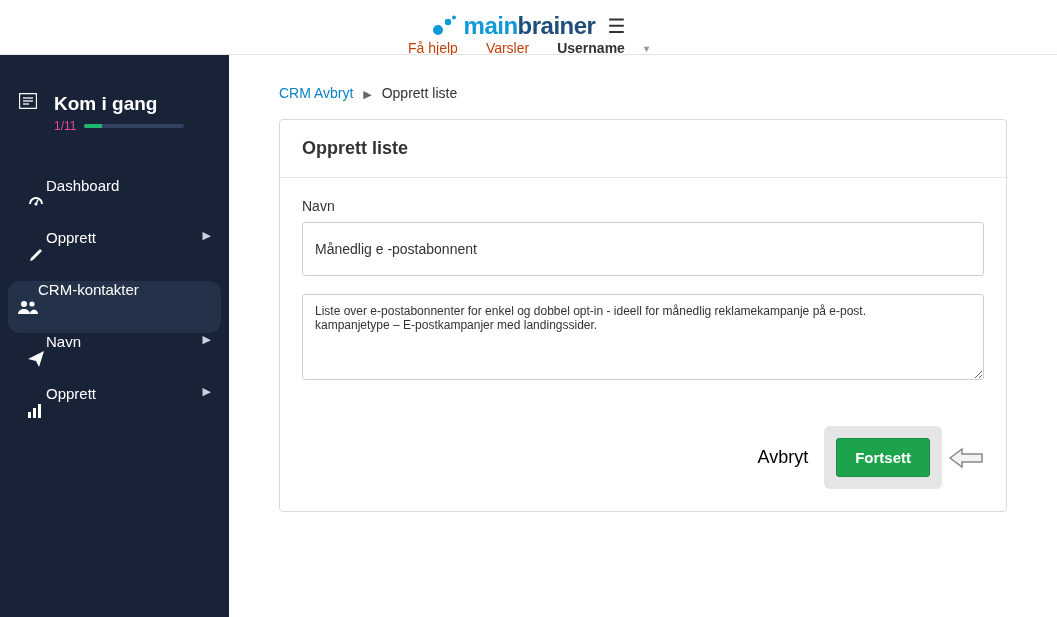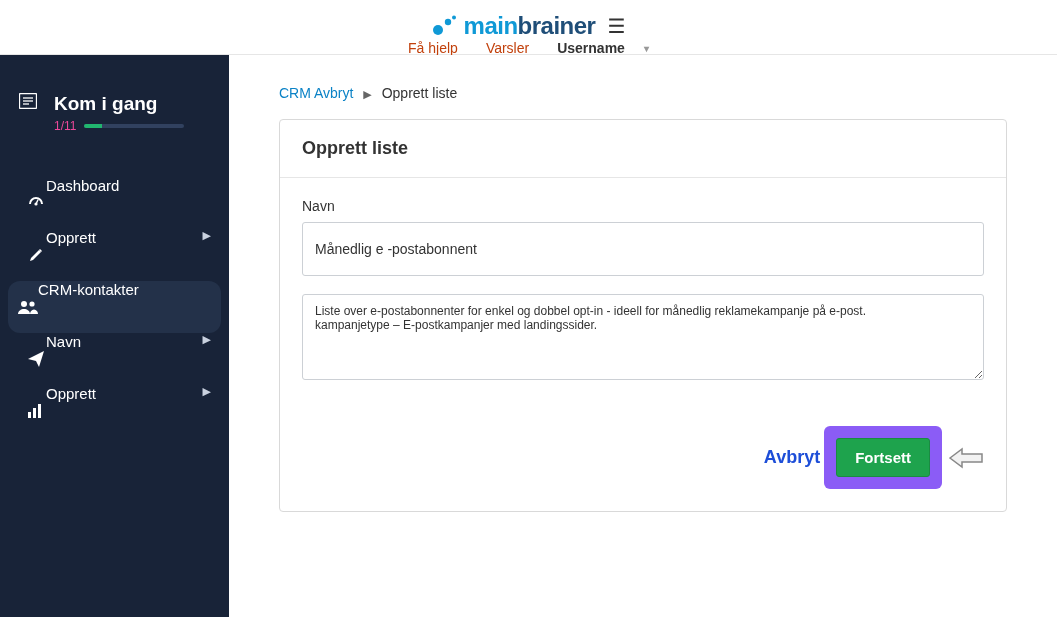--- a/index.html
+++ b/index.html
@@ -45,25 +45,25 @@
 
   .card { border: 1px solid #d9d9d9; border-radius: 4px; background: #fff; }
   .card-header { padding: 18px 22px; font-size: 18px; font-weight: 600; color: #333; border-bottom: 1px solid #e6e6e6; }
   .card-body { padding: 20px 22px 10px 22px; }
   .form-group { margin-bottom: 18px; }
   .form-label { display: block; font-size: 14px; color: #333; margin-bottom: 8px; }
   .form-input { width: 100%; border: 1px solid #ccd0d5; border-radius: 3px; padding: 18px 12px; font-size: 14px; font-family: inherit; color: #333; }
   .form-textarea { width: 100%; border: 1px solid #ccd0d5; border-radius: 3px; padding: 9px 12px; font-size: 12px; font-family: inherit; color: #333; height: 86px; resize: vertical; }
 
   .card-footer { display: flex; justify-content: flex-end; align-items: center; gap: 4px; padding: 14px 22px 22px 22px; }
-  .btn-cancel { font-size: 18px; font-weight: 700; color: #1d4ed8; background: transparent; border: none; cursor: pointer; }
+  .btn-cancel { font-size: 18px; font-weight: 400; color: #000000; background: transparent; border: none; cursor: pointer; }
 
   
   .fortsett-highlight { position: relative; display: inline-flex; align-items: center; }
-  .fortsett-frame { background: #8b5cf6; padding: 12px; border-radius: 6px; display: inline-flex; }
+  .fortsett-frame { background: #e5e5e5; padding: 12px; border-radius: 6px; display: inline-flex; margin-left: 12px; }
   .btn-primary { background: #1ea34d; color: #fff; border: 1px solid #1a8b42; font-size: 15px; font-weight: 700; padding: 10px 18px; border-radius: 3px; cursor: pointer; }
   .arrow-callout { margin-left: 6px; width: 36px; height: 24px; }
 
   
   svg { display: block; }
 </style>
 </head>
 <body>
 
 <div class="topbar">

